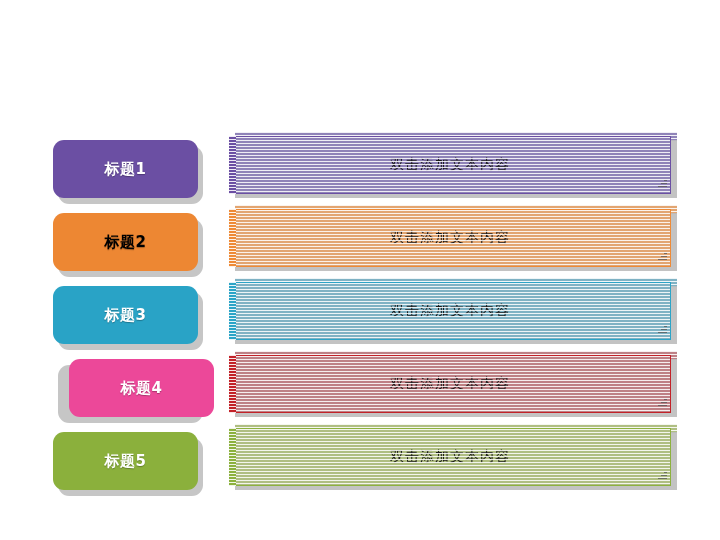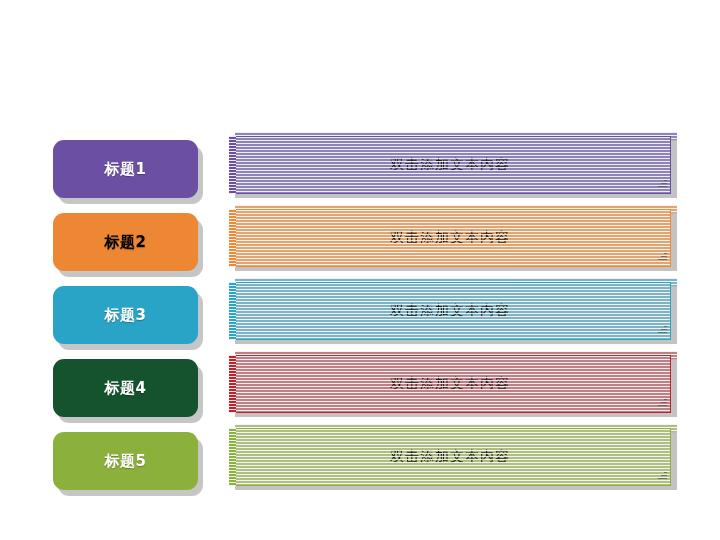--- a/index.html
+++ b/index.html
@@ -256,21 +256,21 @@
           </div>
         </div>
         <div class="content-lefttab" style="background: rgb(43, 164, 199);">
           <div class="scanlines-strip"></div>
         </div>
       </div>
     </div>
     <div class="row" style="top: 349px;">
       <div class="label-btn-wrap">
         <div class="label-btn-shadow" style="background: rgb(189, 189, 189);"></div>
-        <div class="label-btn" style="background: #14532d;">
+        <div class="label-btn" style="background: #ec4899; margin-left: 16px;">
           <span class="label-text" style="color: rgb(255, 255, 255);">标题4</span>
         </div>
       </div>
       <div class="content-wrap">
         <div class="content-topstrip" style="background: rgb(190, 128, 133);">
           <div class="scanlines-strip"></div>
         </div>
         <div class="content-shadow" style="background: rgb(189, 189, 189);"></div>
         <div class="content-box" style="background: rgb(190, 128, 133); border: 1px solid rgb(194, 33, 40);">
           <span class="content-text" style="color: rgb(26, 26, 26);">双击添加文本内容</span>

